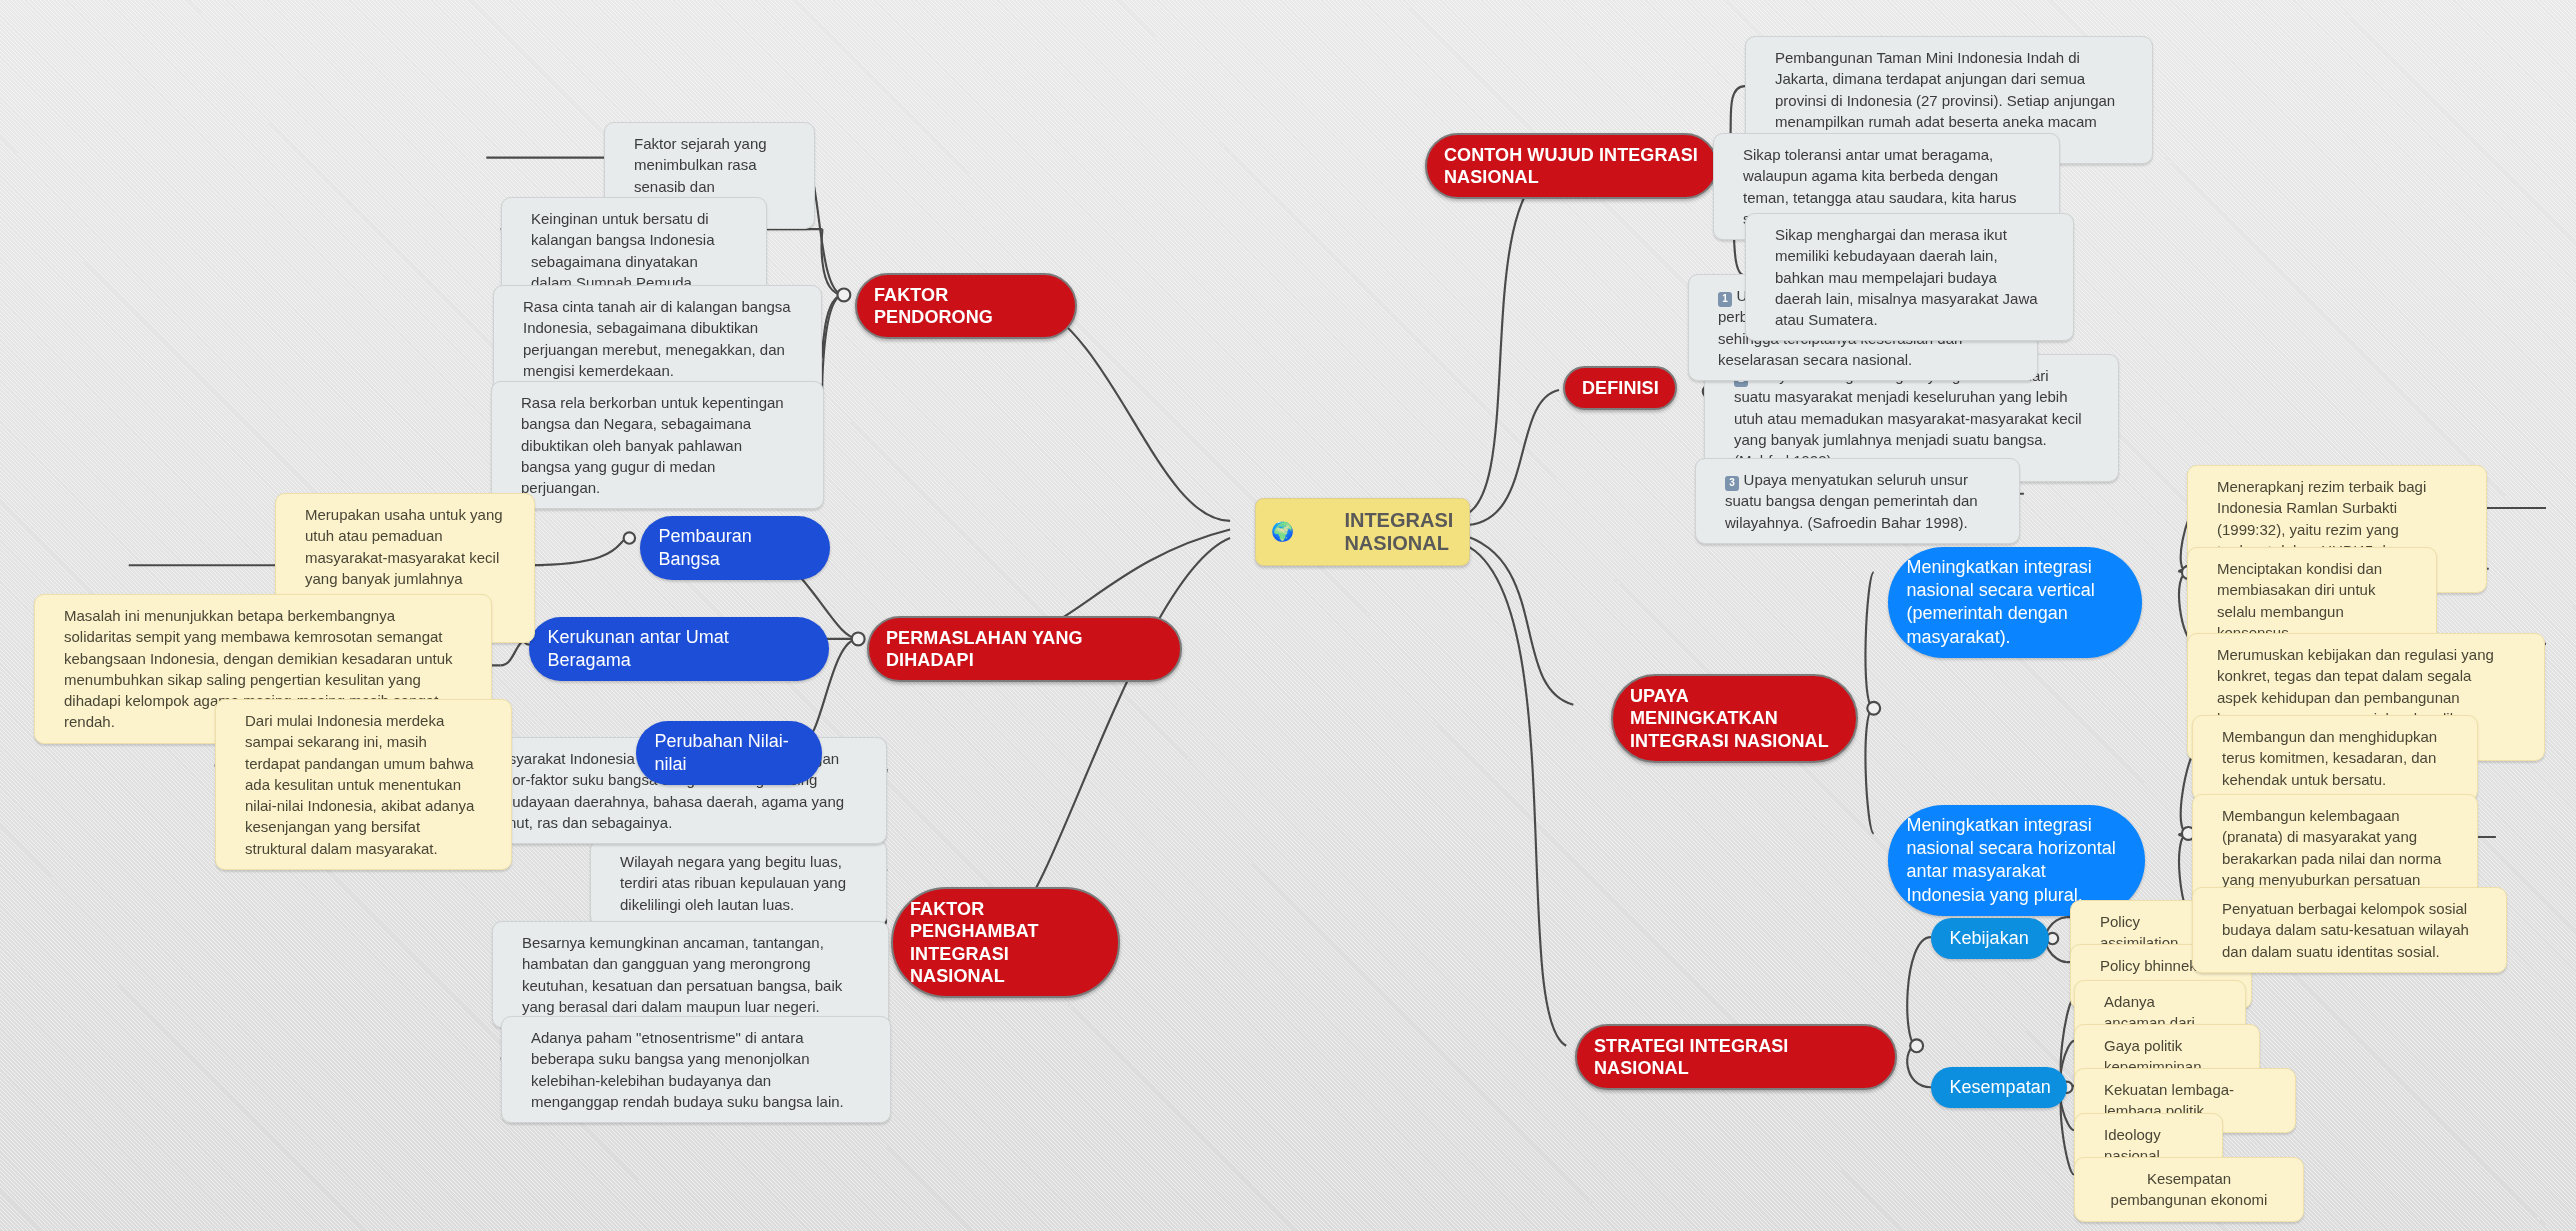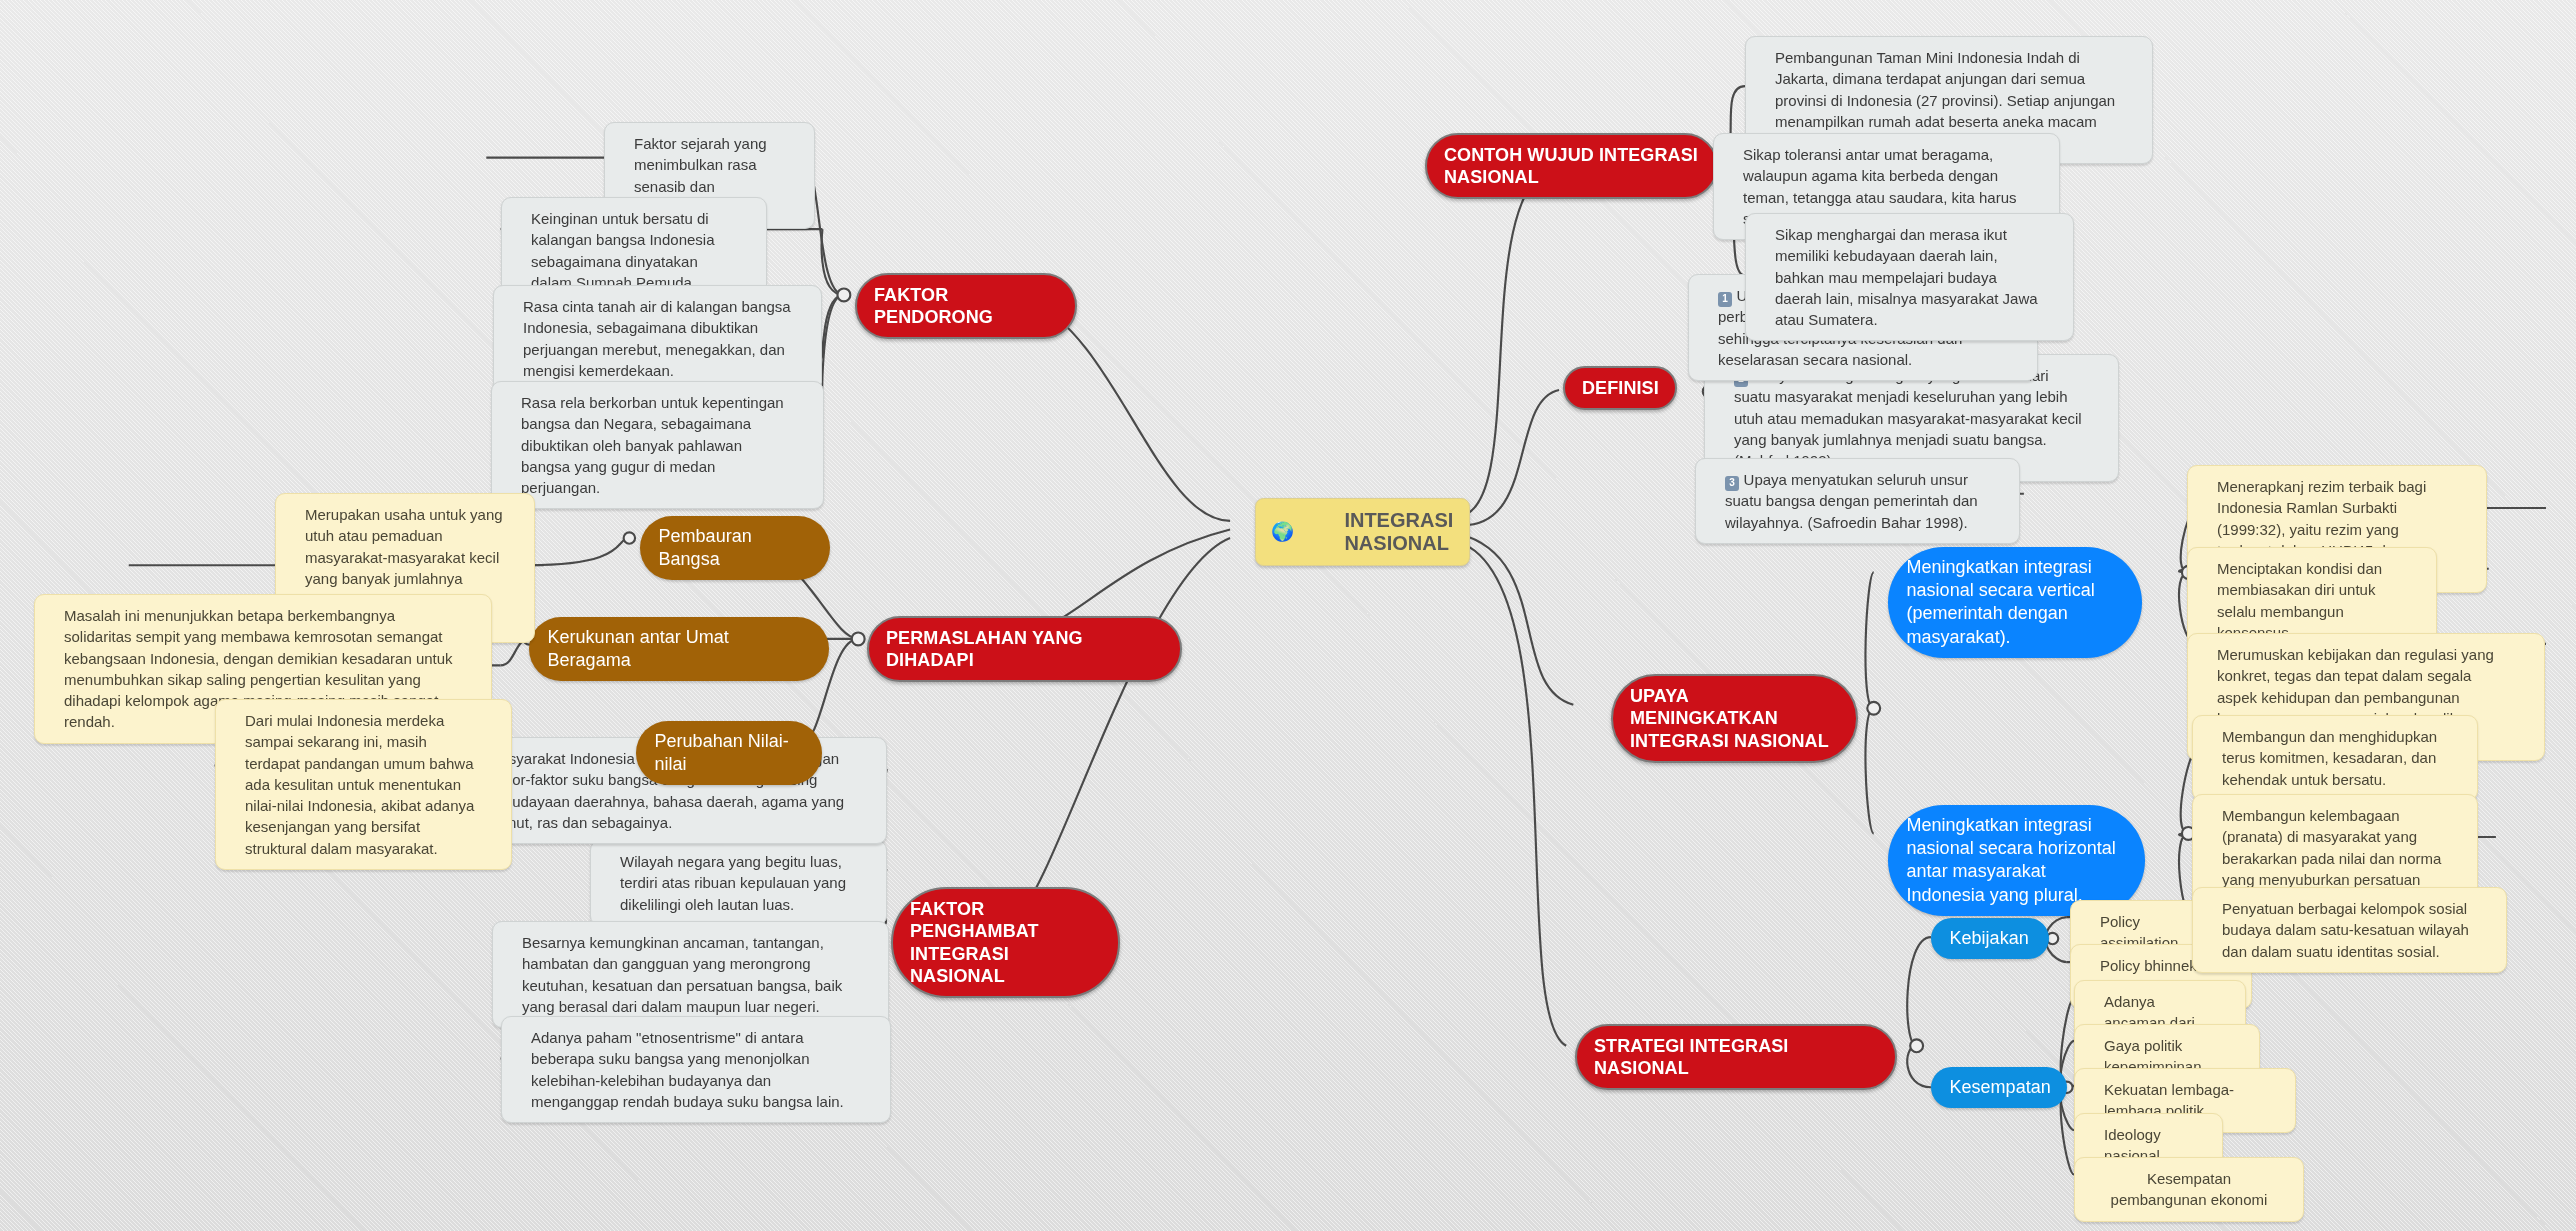--- a/index.html
+++ b/index.html
@@ -44,21 +44,21 @@
     background:#cc1018;
     border:2.1px solid #7b7b7b;
     color:#ffffff;
     font-weight:bold;
     font-size:18px;
     letter-spacing:0.1px;
     line-height:1.25;
     padding:8.6px 17px;
   }
   .pill.blue{
-    background:#a16207;
+    background:#1d4ed8;
     color:#ffffff;
     font-size:18px;
     line-height:1.3;
     padding:8.6px 18.6px;
     border:none;
     box-shadow:0 1.4px 2.9px rgba(0,0,0,.2);
   }
   .pill.blue.deep{background:#0d8fe0;}
   .pill.blue.bright{background:#0a84ff;}
   .pill.center{

